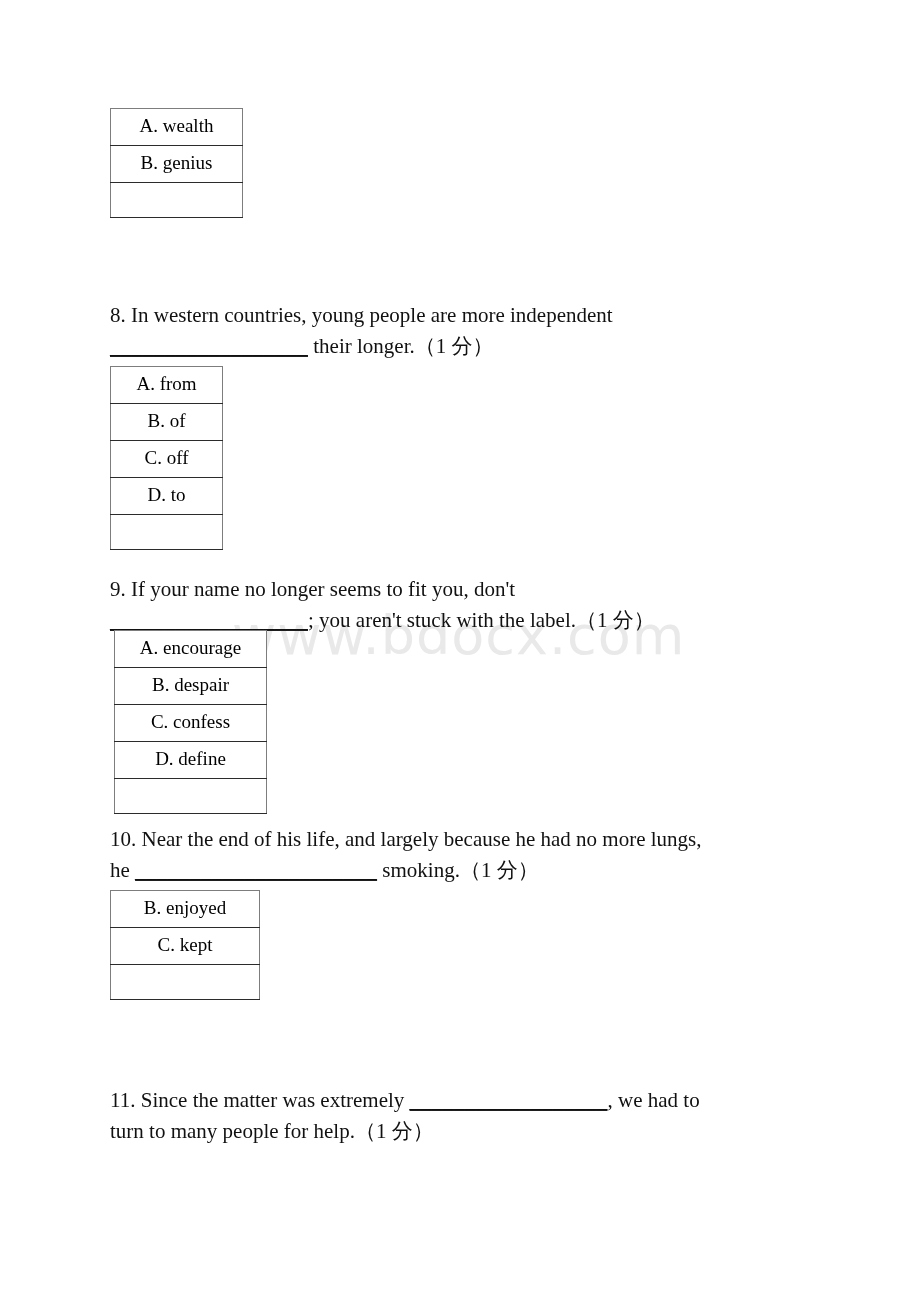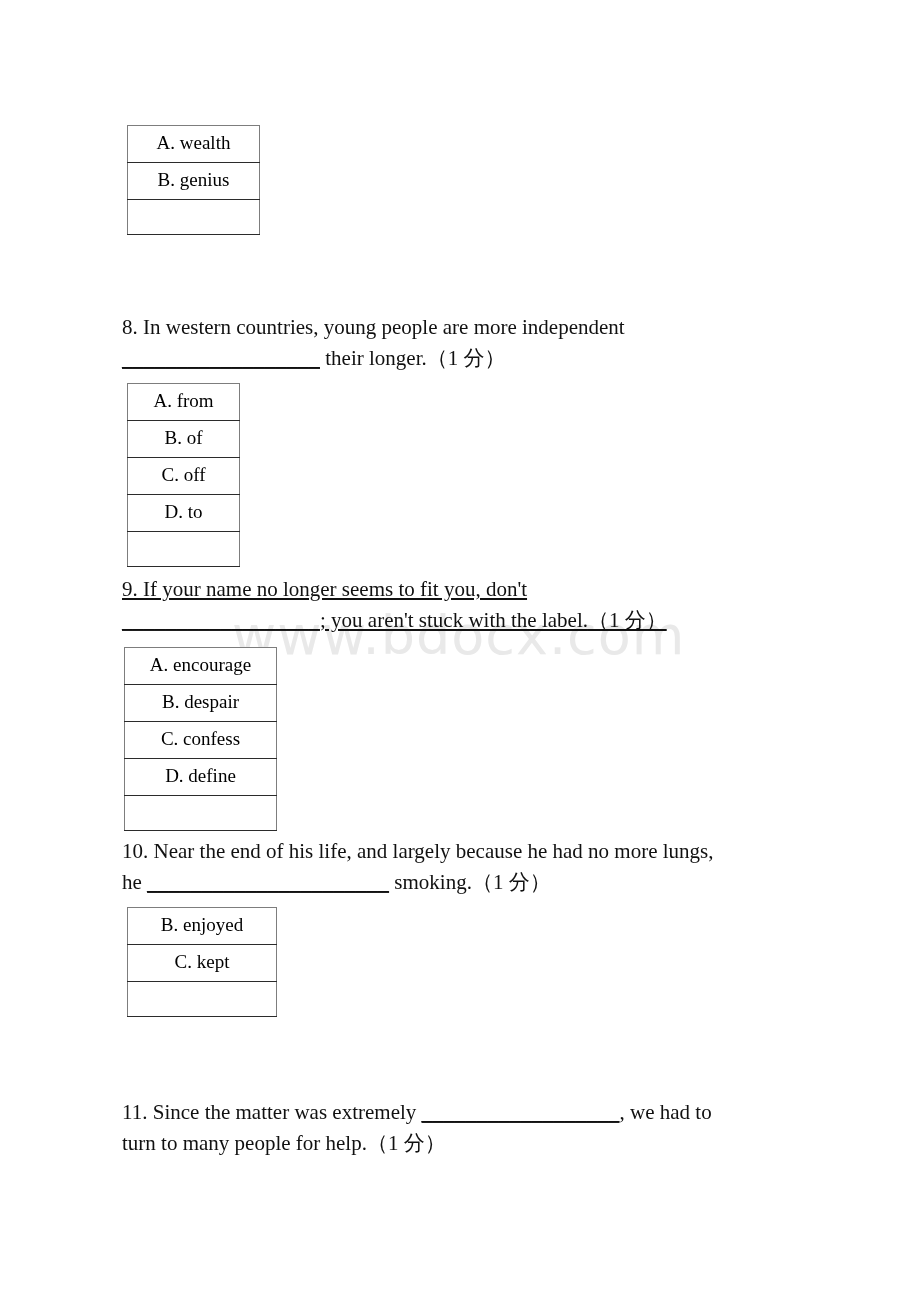--- a/index.html
+++ b/index.html
@@ -39,21 +39,21 @@
   
   .content {
     position: relative;
     z-index: 2;
   }
 
   
   .opt-table {
     border-collapse: collapse;
     table-layout: fixed;
-    margin: 17px;
+    margin: 0;
     background: transparent;
   }
   .opt-table td {
     border: 1px solid #7d7d7d;
     border-bottom-color: #2b2b2b;
     height: 30px;
     padding: 2px 8px 4px 8px;
     text-align: center;
     vertical-align: middle;
     font-size: 19px;
@@ -63,21 +63,21 @@
   }
   .opt-table tr:last-child td {
     height: 28px;
   }
 
   
   .question {
     font-size: 21px;
     line-height: 31px;
     text-align: left;
-    margin: 12px;
+    margin: 0;
     color: #111111;
   }
   .blank {
     text-decoration: underline;
     text-decoration-color: #222222;
     letter-spacing: 0.5px;
   }
   .score {
     white-space: nowrap;
   }
@@ -126,26 +126,26 @@
         </tr>
         <tr>
           <td>D. to</td>
         </tr>
         <tr>
           <td></td>
         </tr>
       </tbody>
     </table>
 
-    <div class="abs question" style="left:110px; top:562px; width:760px;text-decoration:underline;">
+    <div class="abs question" style="left:110px; top:574px; width:760px;">
       <span>9. If your name no longer seems to fit you, don't</span><br>
       <span class="blank">__________________</span><span>; you aren't stuck with the label.</span><span class="score">（1 分）</span>
     </div>
 
-    <table class="opt-table abs" style="left:107px; top:630px; width:153px;border-radius:11px;">
+    <table class="opt-table abs" style="left:114px; top:630px; width:153px;border-radius:11px;">
       <tbody>
         <tr>
           <td>A. encourage</td>
         </tr>
         <tr>
           <td>B. despair</td>
         </tr>
         <tr>
           <td>C. confess</td>
         </tr>

